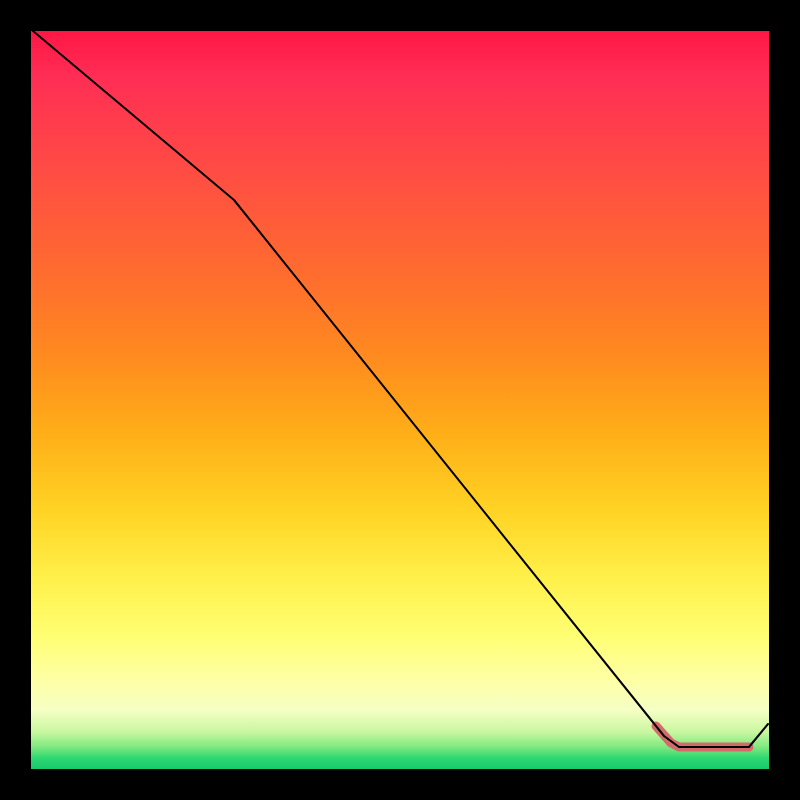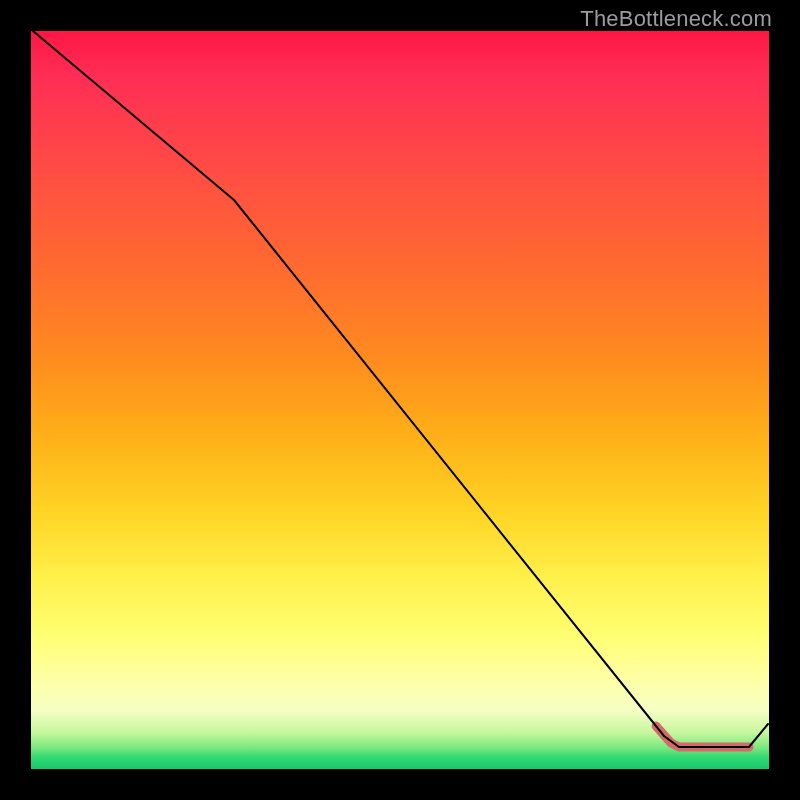--- a/index.html
+++ b/index.html
@@ -70,14 +70,13 @@
     <div class="gradient"></div>
 
     <svg class="lines" viewBox="0 0 738 738" preserveAspectRatio="none">
 
       <polyline fill="none" stroke-linecap="round" stroke-linejoin="round" stroke="#d46a6a" points="625,695 640,712 648,716 718,716" stroke-width="9"></polyline>
 
       <polyline fill="none" stroke-linecap="round" stroke-linejoin="round" stroke="#000000" points="2,0 203,169 633,705 648,716 718,716 737,693" stroke-width="2"></polyline>
     </svg>
   </div>
 
-  <div class="watermark">TheBottleneck.com</div>
 </div>
 
 </body></html>

